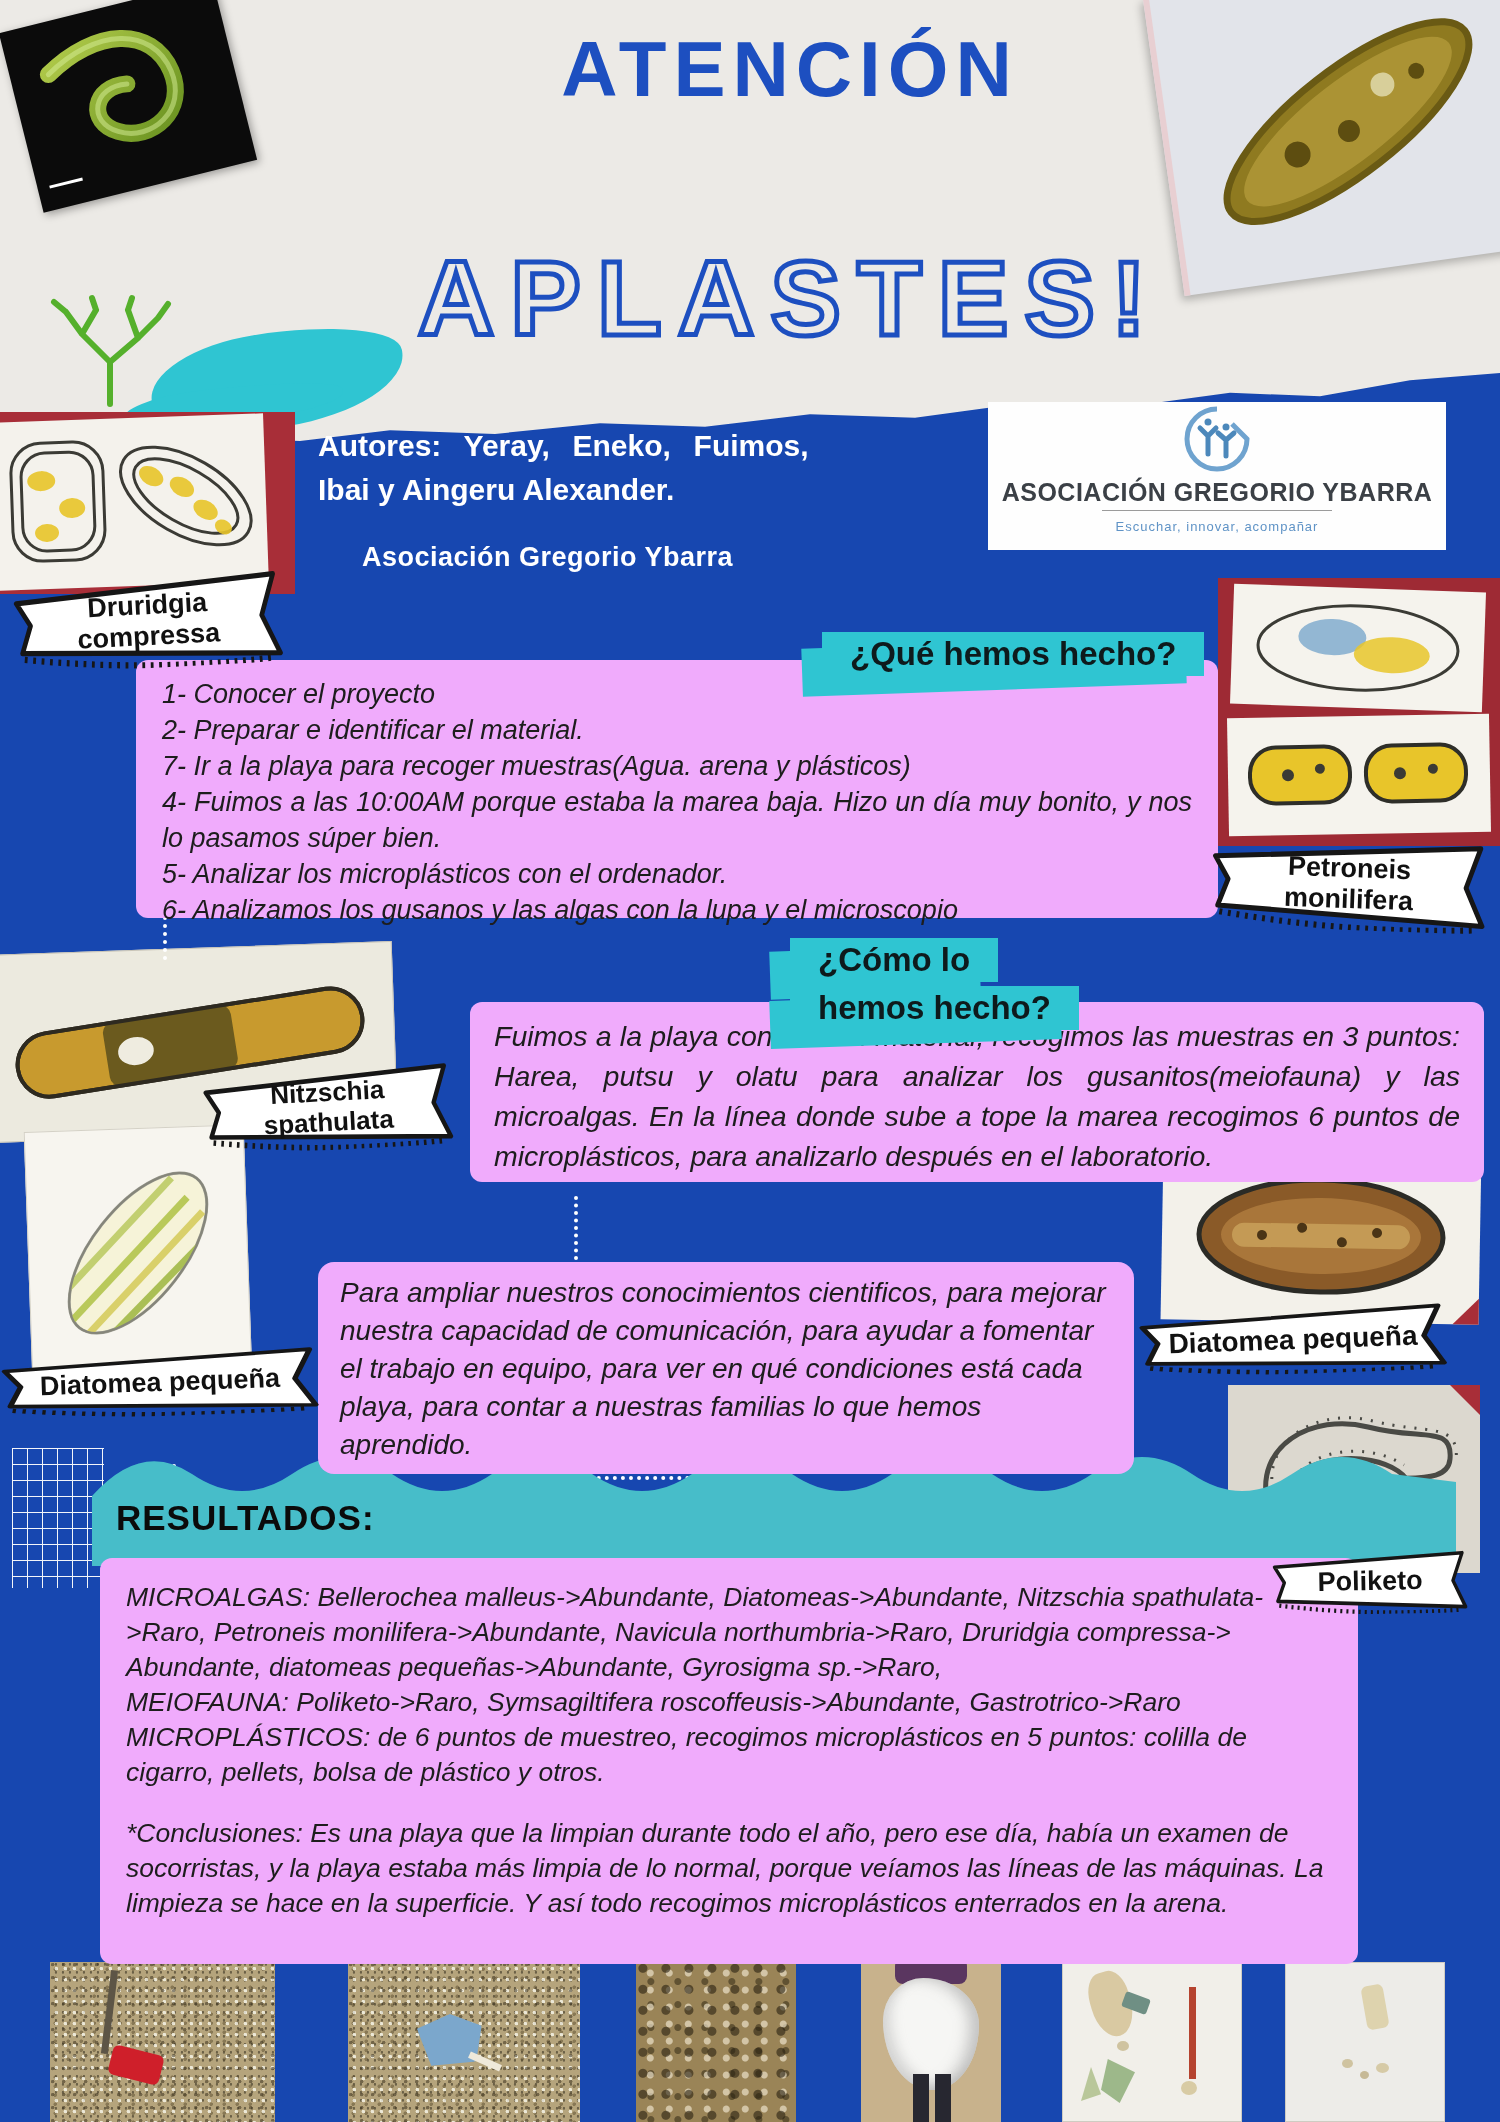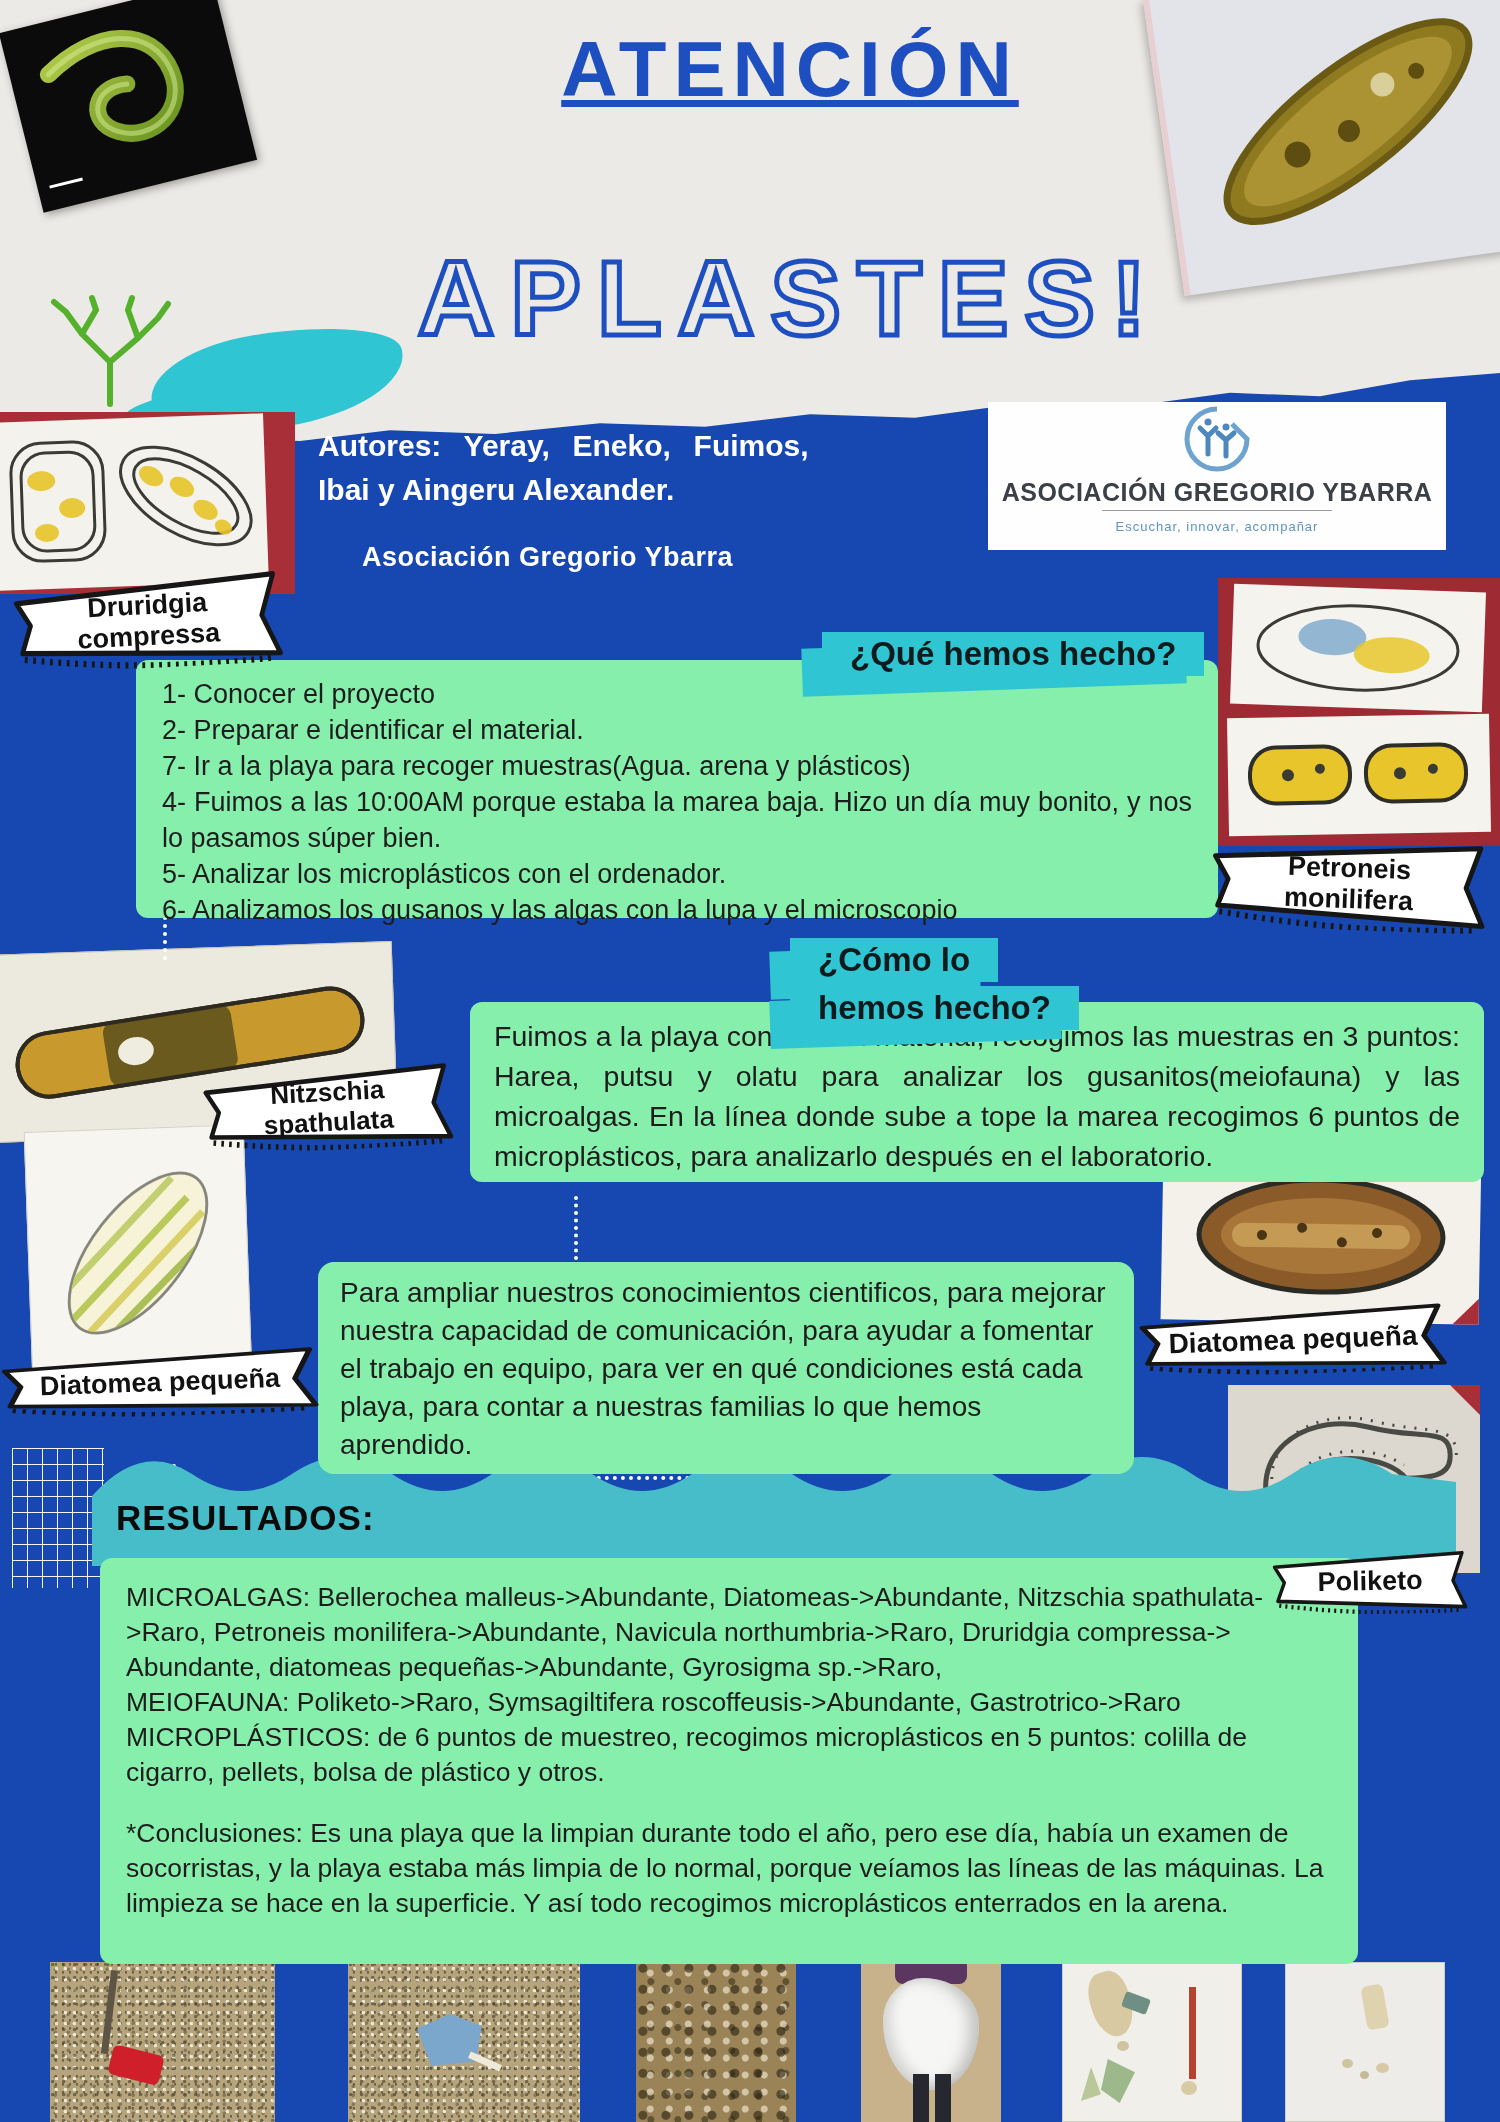--- a/index.html
+++ b/index.html
@@ -12,38 +12,38 @@
         font-family:"Liberation Sans","DejaVu Sans",sans-serif;}
   .abs{position:absolute;}
 
   
   .blue-field{left:0;top:330px;width:1500px;height:1792px;background:var(--blue_field);z-index:1;
     clip-path:polygon(0 6.6%,4% 6.3%,9% 6.5%,14% 6.0%,20% 6.2%,26% 5.6%,33% 5.8%,40% 5.2%,47% 5.4%,
       54% 4.7%,61% 4.9%,68% 4.1%,75% 4.3%,82% 3.5%,88% 3.7%,94% 2.8%,100% 2.4%,100% 100%,0 100%);}
 
   
   .title-solid{left:360px;top:24px;width:860px;text-align:center;z-index:2;color:var(--title_blue);
-    font-size:78px;font-weight:800;letter-spacing:7px;text-decoration:underline;}
+    font-size:78px;font-weight:800;letter-spacing:7px;}
   .title-outline{width:1000px;left:290px;text-align:center;z-index:2;color:transparent;
     -webkit-text-stroke:5px var(--title_blue);font-size:106px;font-weight:800;letter-spacing:16px;}
 
   
   .brush{left:150px;top:332px;width:255px;height:95px;background:var(--teal);z-index:2;
     transform:rotate(-9deg);border-radius:46% 60% 52% 44% / 55% 42% 62% 48%;}
   .brush::after{content:"";position:absolute;left:-30px;top:48px;width:220px;height:34px;
     background:var(--teal);transform:rotate(3deg);border-radius:40% 60% 50% 50%/60% 40% 55% 45%;}
 
   
   .hl{z-index:6;color:#0e1a1c;font-weight:700;font-size:33px;white-space:nowrap;}
   .hl .bar{position:relative;display:inline-block;padding:3px 28px;background:var(--teal);}
   .hl .bar::before{content:"";position:absolute;left:-20px;right:18px;top:10px;bottom:-14px;
     background:var(--teal);transform:rotate(-2deg);z-index:-1;}
 
   
-  .wbox{background:#86efac;border-radius:12px;color:var(--box_text);z-index:5;}
+  .wbox{background:#f0abfc;border-radius:12px;color:var(--box_text);z-index:5;font-style:italic;}
   .list-box{left:136px;top:660px;width:1082px;height:258px;padding:16px 26px;box-sizing:border-box;
     font-size:27px;line-height:36px;}
   .list-box .justify{text-align:justify;}
   .como-box{left:470px;top:1002px;width:1014px;height:180px;padding:14px 24px;box-sizing:border-box;
     font-size:28.5px;line-height:40px;text-align:justify;}
   .para-box{left:318px;top:1262px;width:816px;height:212px;padding:12px 22px;box-sizing:border-box;
     font-size:28px;line-height:38px;border-radius:16px;}
   .results-box{left:100px;top:1558px;width:1258px;height:406px;padding:22px 26px;box-sizing:border-box;
     font-size:26.5px;line-height:35px;}
   .results-box .gap{height:26px;}

